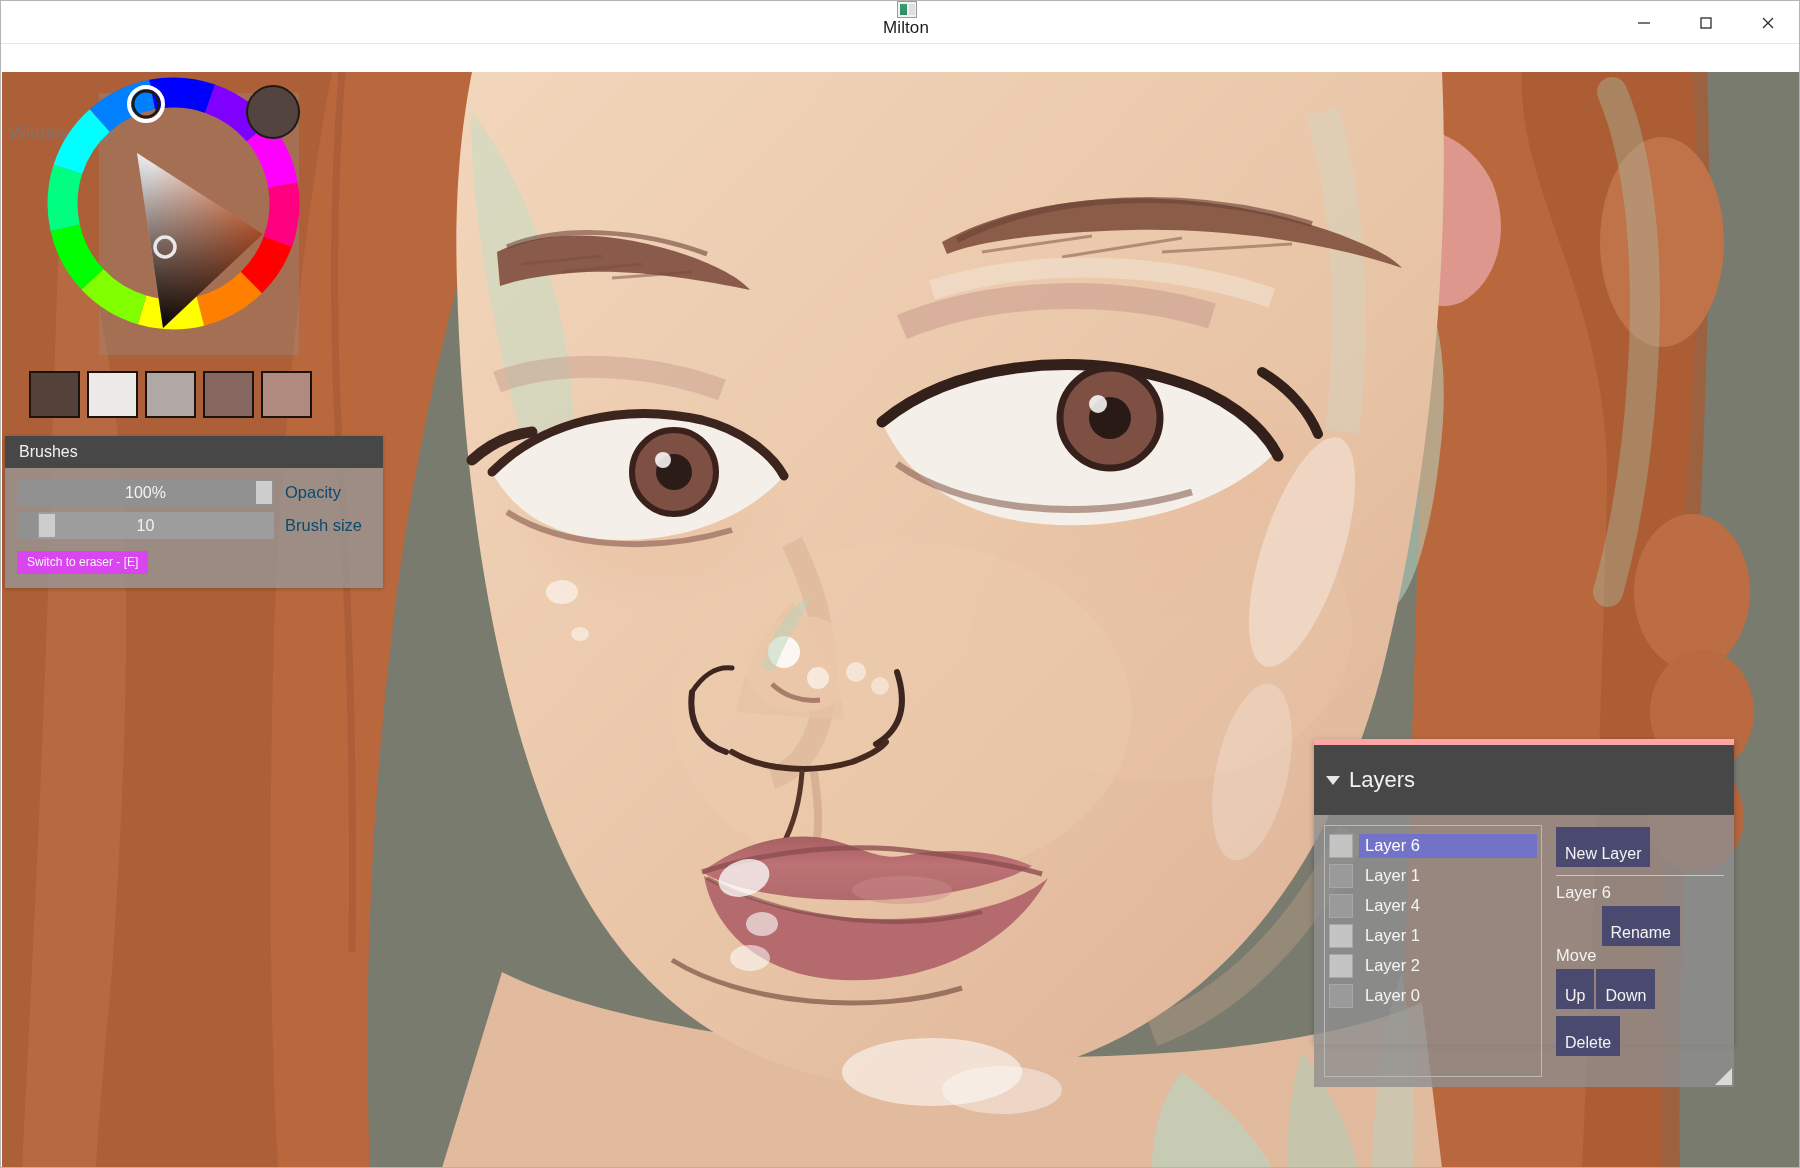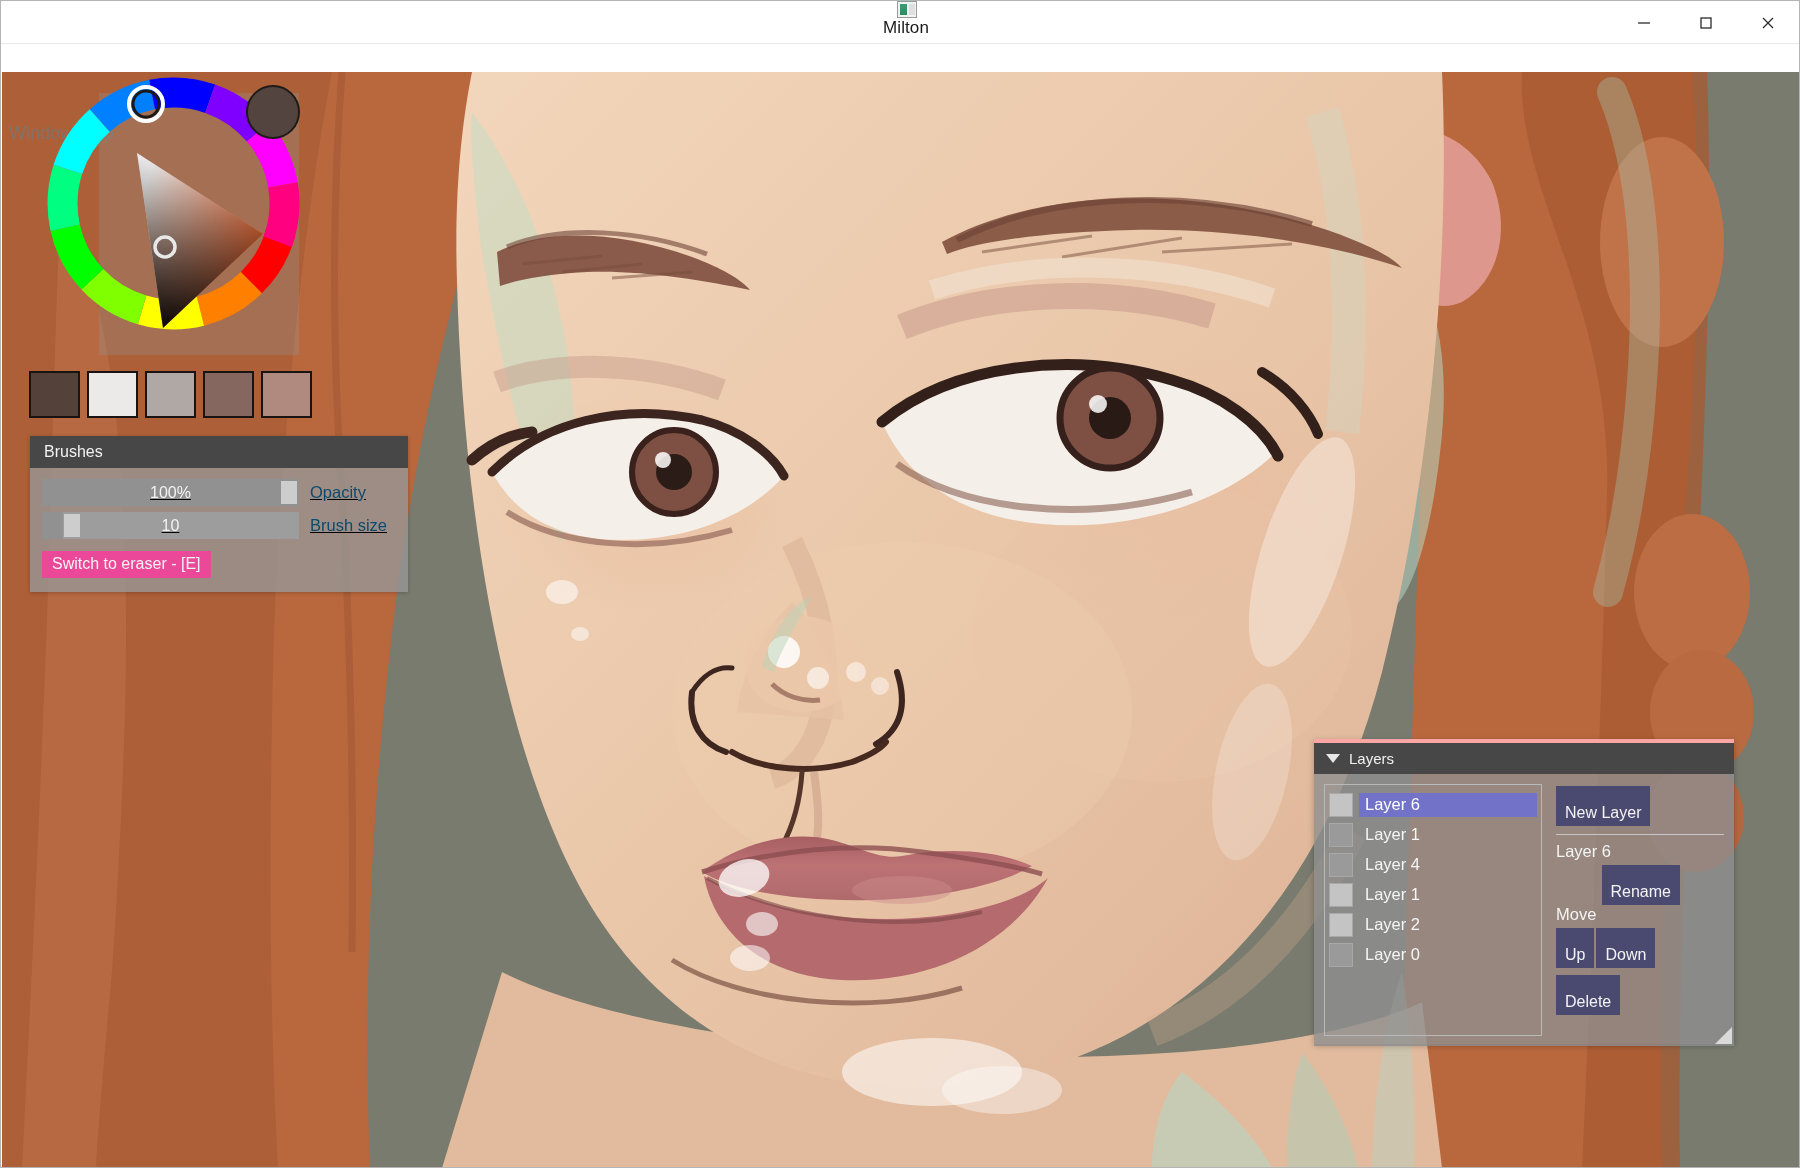--- a/index.html
+++ b/index.html
@@ -145,21 +145,21 @@
   }
   .swatch {
     width: 51px; height: 47px;
     border: 2px solid #191412;
     cursor: pointer;
   }
 
   
   .brushes-panel {
     position: absolute;
-    left: 29px; top: 435px;
+    left: 4px; top: 435px;
     width: 378px;
     z-index: 25;
     box-shadow: 0 1px 4px rgba(0,0,0,0.22);
   }
   .panel-header {
     background: #474747;
     color: #f1f1f1;
     font-size: 16px;
     padding: 7px 14px;
     display: flex;
@@ -167,21 +167,20 @@
     gap: 9px;
   }
   .panel-body {
     background: rgba(150,150,150,0.80);
     padding: 11px 12px 14px 12px;
   }
   .slider-row {
     display: flex;
     align-items: center;
     margin-bottom: 6px;
-    text-decoration: underline;
   }
   .slider {
     position: relative;
     width: 257px; height: 27px;
     background: #9d9d9d;
     display: flex;
     align-items: center;
     justify-content: center;
     cursor: pointer;
   }
@@ -204,45 +203,45 @@
   }
   .slider-label {
     margin-left: 11px;
     font-size: 16.5px;
     color: #0c4a6e;
     white-space: nowrap;
   }
   .eraser-btn {
     display: inline-block;
     margin-top: 6px;
-    background: #ec4899;
+    background: #d946ef;
     color: #f3f3f3;
-    font-size: 16px;
+    font-size: 12px;
     padding: 4px 10px 5px 10px;
     cursor: pointer;
     white-space: nowrap;
   }
 
   
   .layers-panel {
     position: absolute;
     left: 1313px; top: 738px;
     width: 420px; height: 305px;
     z-index: 30;
     box-shadow: 0 2px 6px rgba(0,0,0,0.25);
   }
   .layers-header {
     background: #474747;
     color: #f1f1f1;
-    font-size: 15px;
-    padding: 7px 12px;
+    font-size: 22px;
+    padding: 22px 12px;
     display: flex;
     align-items: center;
     gap: 9px;
-    border-top: 4px solid #fca5a5;
+    border-top: 6px solid #fca5a5;
   }
   .tri-down {
     width: 0; height: 0;
     border-left: 7px solid transparent;
     border-right: 7px solid transparent;
     border-top: 9px solid #e7e7e7;
   }
   .layers-body {
     position: relative;
     height: 272px;

